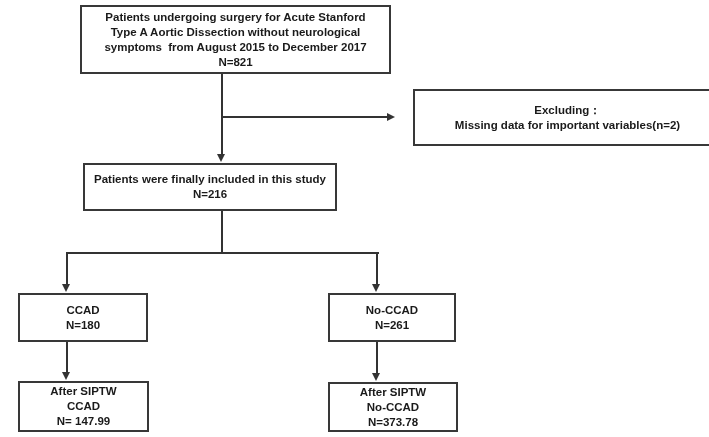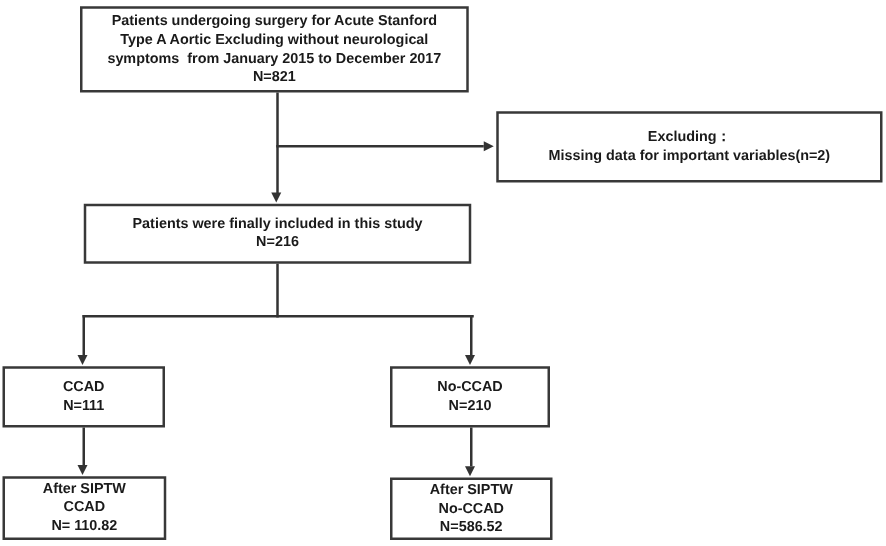--- a/index.html
+++ b/index.html
@@ -23,20 +23,21 @@
     display: flex;
     flex-direction: column;
     align-items: center;
     justify-content: center;
     text-align: center;
     color: #1a1a1a;
     font-weight: 700;
     font-size: 11.5px;
     line-height: 15px;
     padding: 2px 4px;
+    margin-left: 16px;
   }
   .box-line {
     white-space: pre-wrap;
   }
   .line {
     position: absolute;
     background: #333333;
   }
   .arrow-down {
     position: absolute;
@@ -51,21 +52,21 @@
     width: 0;
     height: 0;
     border-top: 4.5px solid transparent;
     border-bottom: 4.5px solid transparent;
     border-left: 8px solid #333333;
   }
 
   
   #box-enrollment     { left: 64px;  top: 5px;   width: 311px; height: 69px; }
   #box-excluding      { left: 397px; top: 89px;  width: 309px; height: 57px; }
-  #box-included       { left: 67px;  top: 163px; width: 310px; height: 48px; }
+  #box-included       { left: 67px;  top: 163px; width: 254px; height: 48px; }
   #box-ccad           { left: 2px;   top: 293px; width: 130px; height: 49px; }
   #box-no-ccad        { left: 312px; top: 293px; width: 128px; height: 49px; }
   #box-after-ccad     { left: 2px;   top: 381px; width: 131px; height: 51px; }
   #box-after-no-ccad  { left: 312px; top: 382px; width: 130px; height: 50px; }
 
   
   #line-v-top        { left: 221px; top: 74px;  width: 2px;   height: 81px; }
   #arrow-included    { left: 217px; top: 154px; }
   #line-h-exclude    { left: 221px; top: 116px; width: 166px; height: 2px; }
   #arrow-exclude     { left: 387px; top: 112.5px; }
@@ -80,55 +81,55 @@
   #line-v-right2     { left: 376px; top: 342px; width: 2px;   height: 31px; }
   #arrow-after-no-ccad { left: 372px; top: 373px; }
 </style>
 </head>
 <body>
 
 <div id="canvas">
 
   <div class="box" id="box-enrollment">
     <div class="box-line">Patients undergoing surgery for Acute Stanford</div>
-    <div class="box-line">Type A Aortic Excluding without neurological</div>
-    <div class="box-line">symptoms  from January 2015 to December 2017</div>
+    <div class="box-line">Type A Aortic Dissection without neurological</div>
+    <div class="box-line">symptoms  from August 2015 to December 2017</div>
     <div class="box-line">N=821</div>
   </div>
 
   <div class="box" id="box-excluding">
     <div class="box-line">Excluding：</div>
     <div class="box-line">Missing data for important variables(n=2)</div>
   </div>
 
   <div class="box" id="box-included">
     <div class="box-line">Patients were finally included in this study</div>
     <div class="box-line">N=216</div>
   </div>
 
   <div class="box" id="box-ccad">
     <div class="box-line">CCAD</div>
-    <div class="box-line">N=111</div>
+    <div class="box-line">N=180</div>
   </div>
 
   <div class="box" id="box-no-ccad">
     <div class="box-line">No-CCAD</div>
-    <div class="box-line">N=210</div>
+    <div class="box-line">N=261</div>
   </div>
 
   <div class="box" id="box-after-ccad">
     <div class="box-line">After SIPTW</div>
     <div class="box-line">CCAD</div>
-    <div class="box-line">N= 110.82</div>
+    <div class="box-line">N= 147.99</div>
   </div>
 
   <div class="box" id="box-after-no-ccad">
     <div class="box-line">After SIPTW</div>
     <div class="box-line">No-CCAD</div>
-    <div class="box-line">N=586.52</div>
+    <div class="box-line">N=373.78</div>
   </div>
 
   <div class="line" id="line-v-top"></div>
   <div class="arrow-down" id="arrow-included"></div>
 
   <div class="line" id="line-h-exclude"></div>
   <div class="arrow-right" id="arrow-exclude"></div>
 
   <div class="line" id="line-v-mid"></div>
   <div class="line" id="line-h-split"></div>

